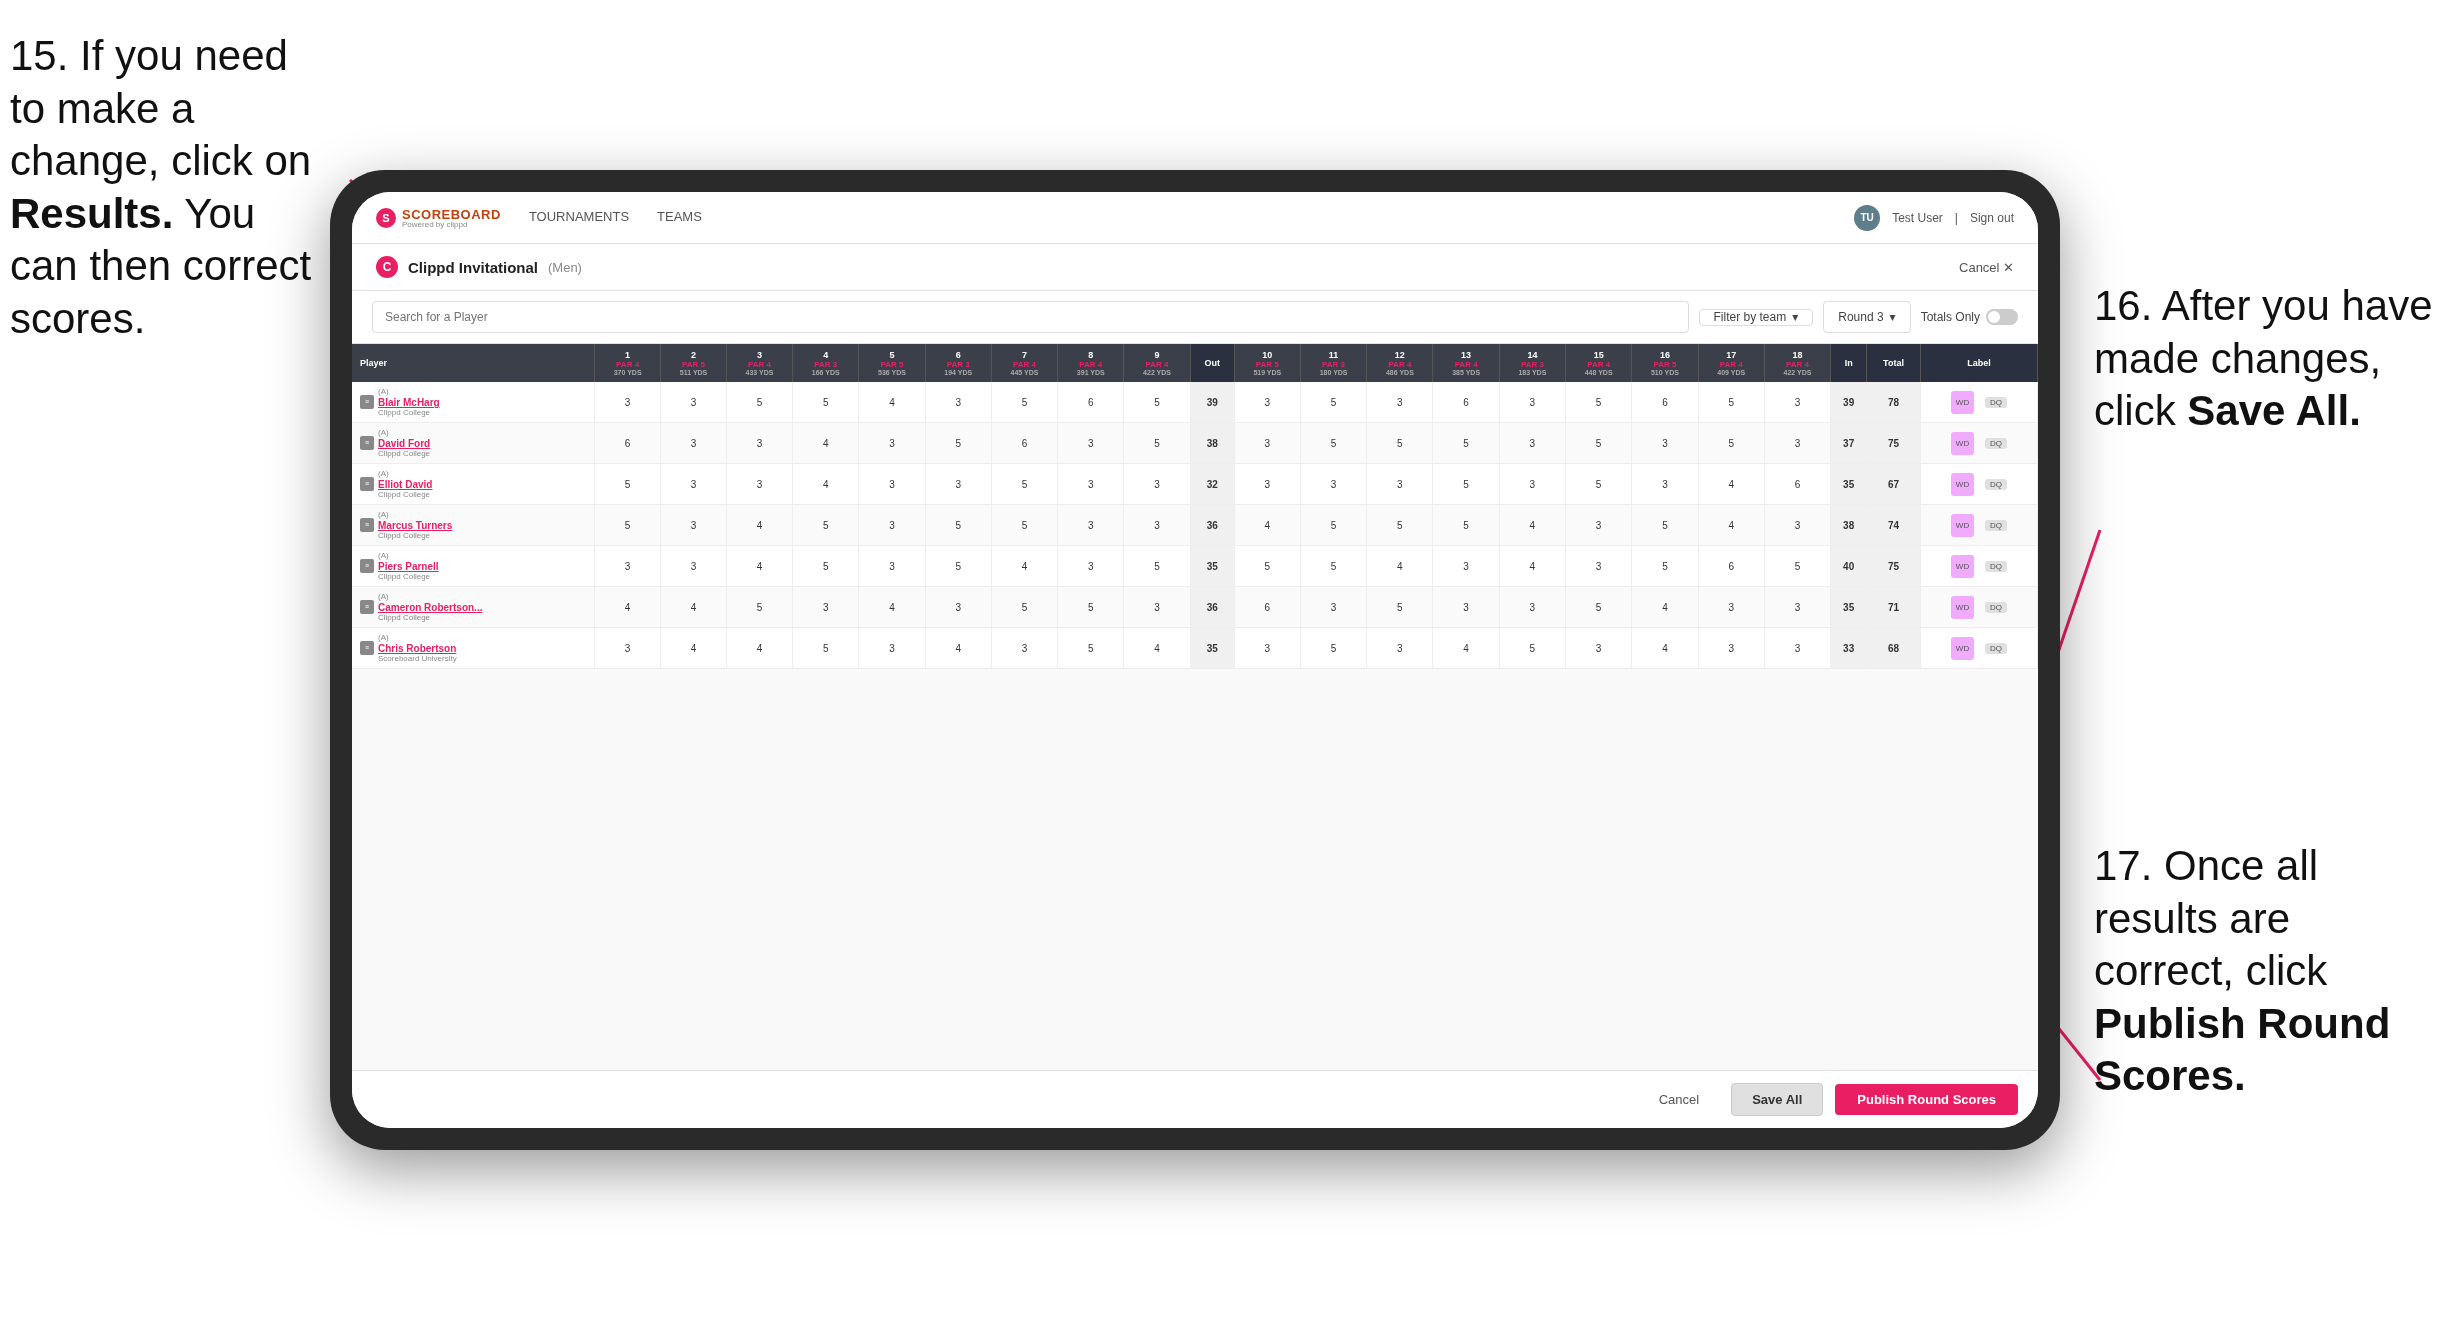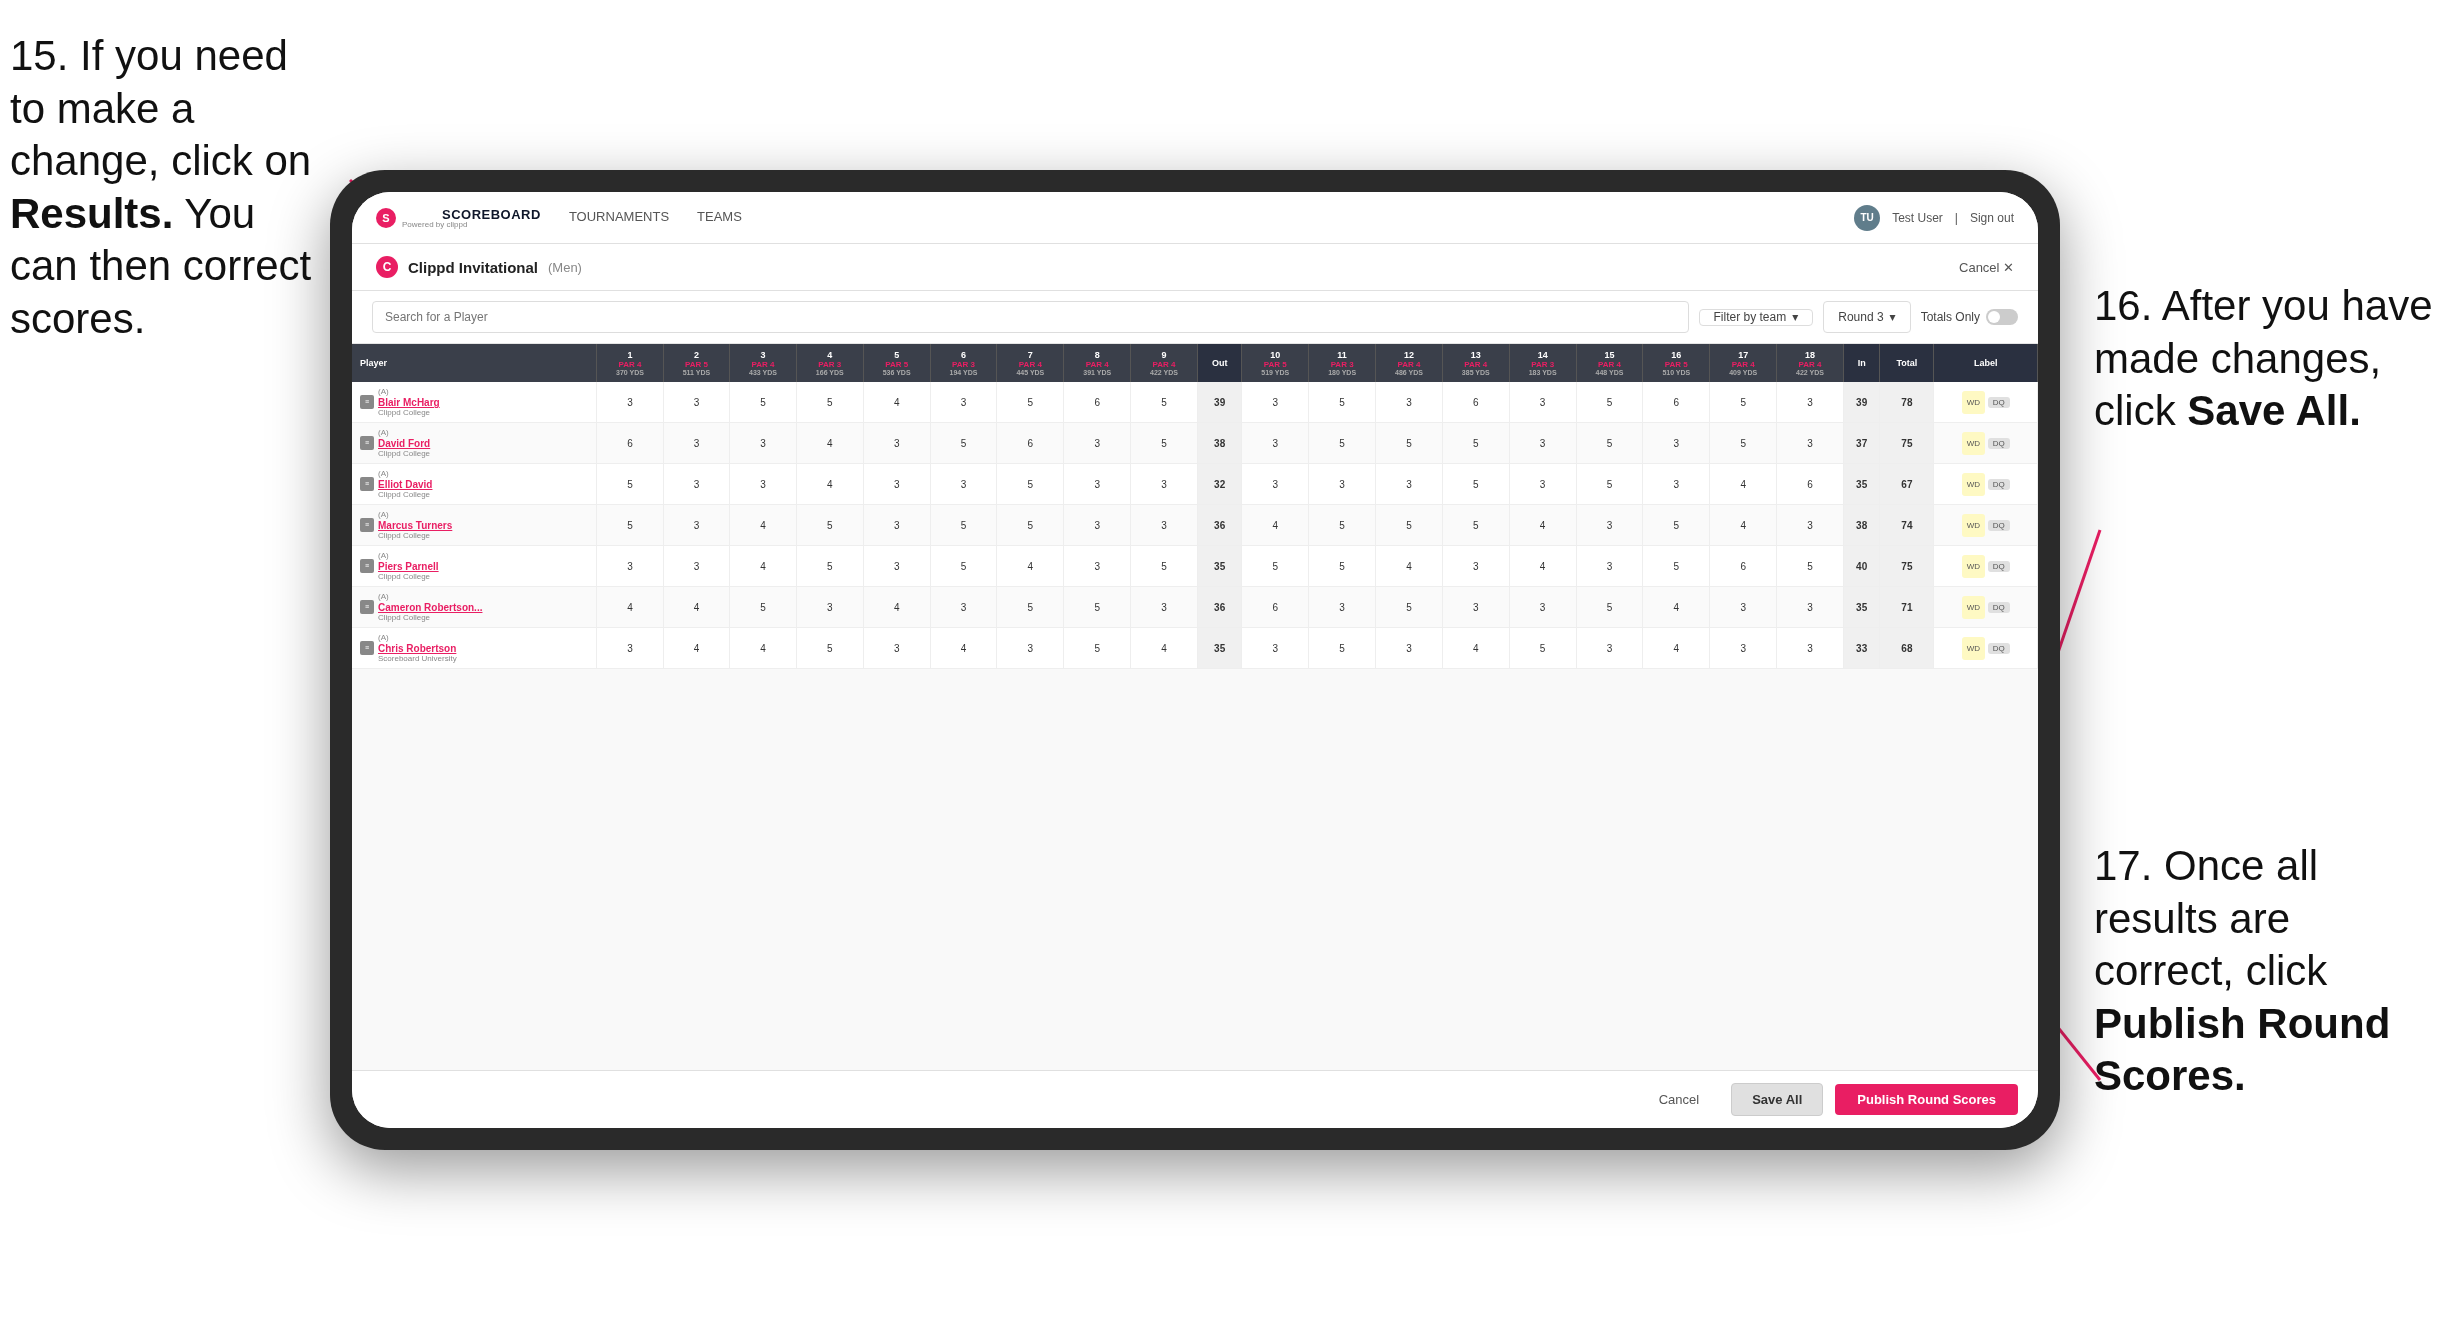--- a/index.html
+++ b/index.html
@@ -88,23 +88,22 @@
       flex-shrink: 0;
     }
     .logo-area {
       display: flex;
       align-items: center;
       margin-right: 28px;
     }
     .logo-text {
       font-size: 13px;
       font-weight: 800;
-      color: #0f172a;
+      color: #c2410c;
       letter-spacing: 0.5px;
-      margin-left: 40px;
     }
     .logo-sub {
       font-size: 8px;
       color: #888;
       margin-top: -2px;
     }
     .logo-c {
       width: 20px;
       height: 20px;
       background: #e91e63;
@@ -376,25 +375,25 @@
     }
 
     .out-td, .in-td, .total-td {
       background: #f0f0f0;
       font-weight: 600;
     }
 
     .wd-btn {
       display: inline-block;
       padding: 7px 5px;
-      background: #fef9c3;
+      background: #f0abfc;
       border-radius: 3px;
       font-size: 8px;
       color: #555;
-      margin-right: 0;
+      margin-right: 8px;
       cursor: pointer;
     }
     .dq-btn {
       display: inline-block;
       padding: 1px 5px;
       background: #e0e0e0;
       border-radius: 3px;
       font-size: 8px;
       color: #555;
       cursor: pointer;

